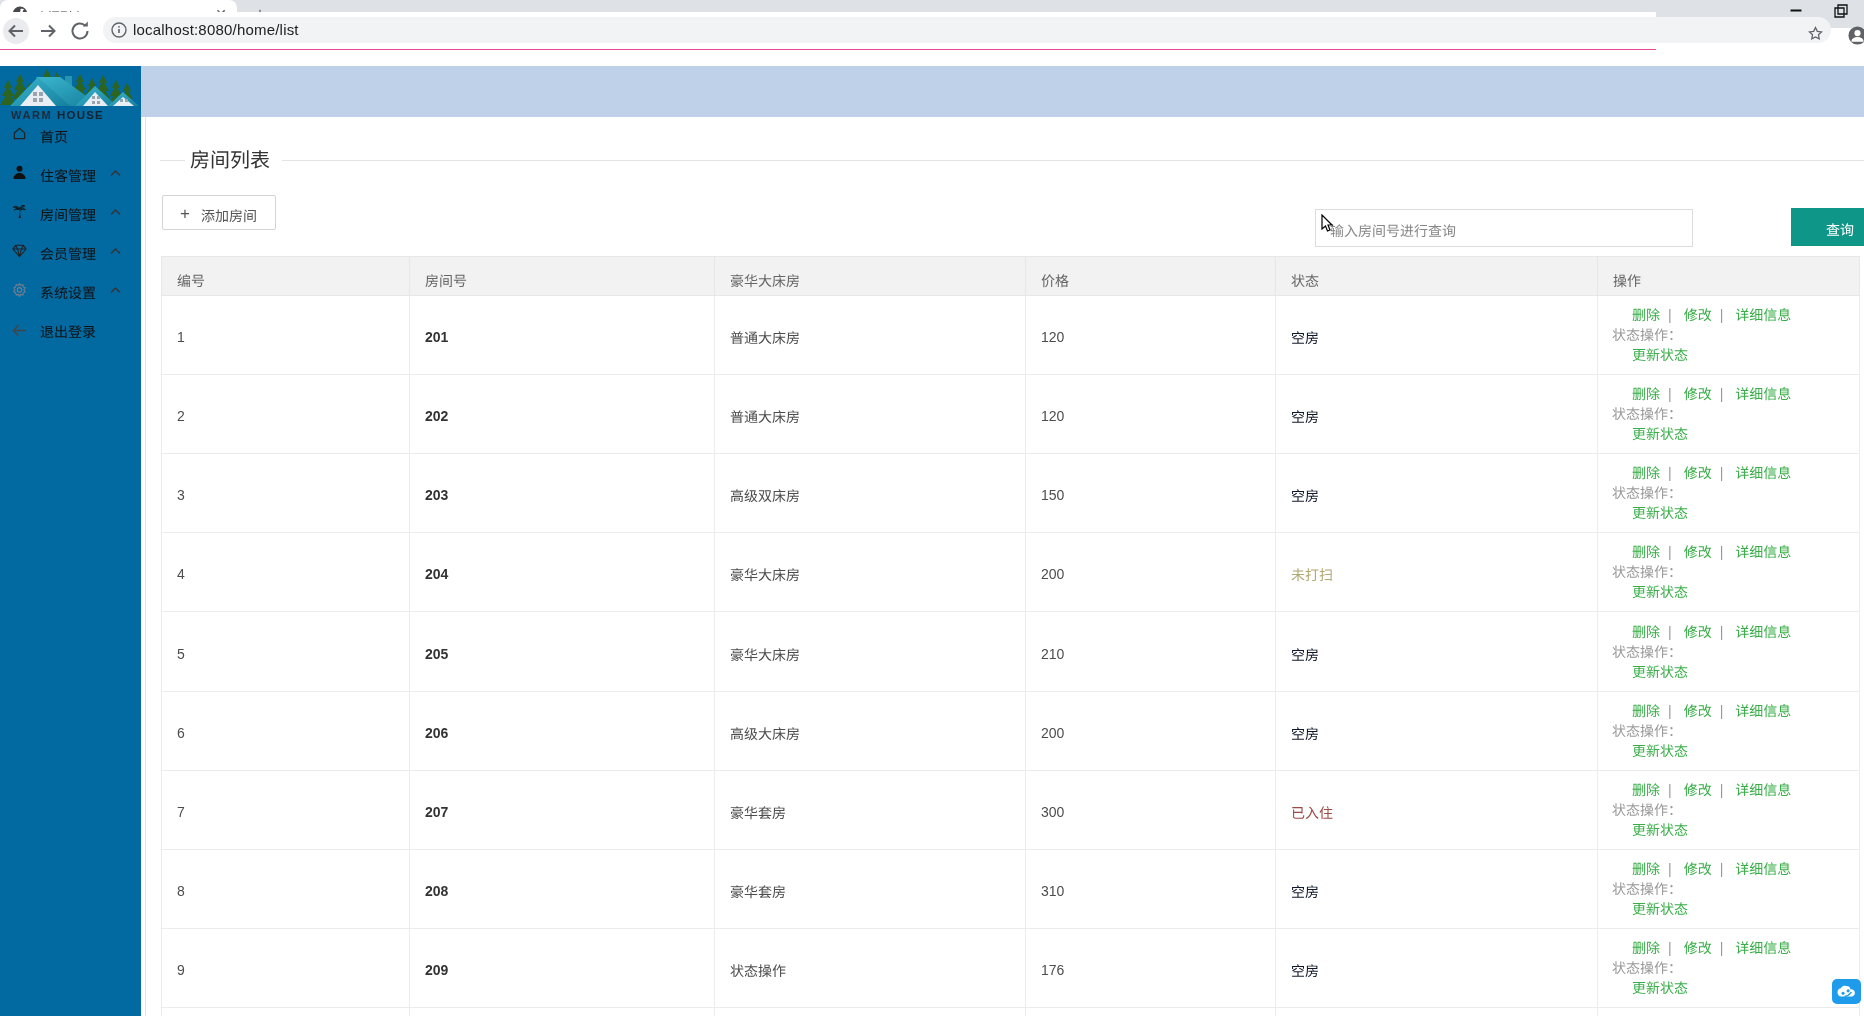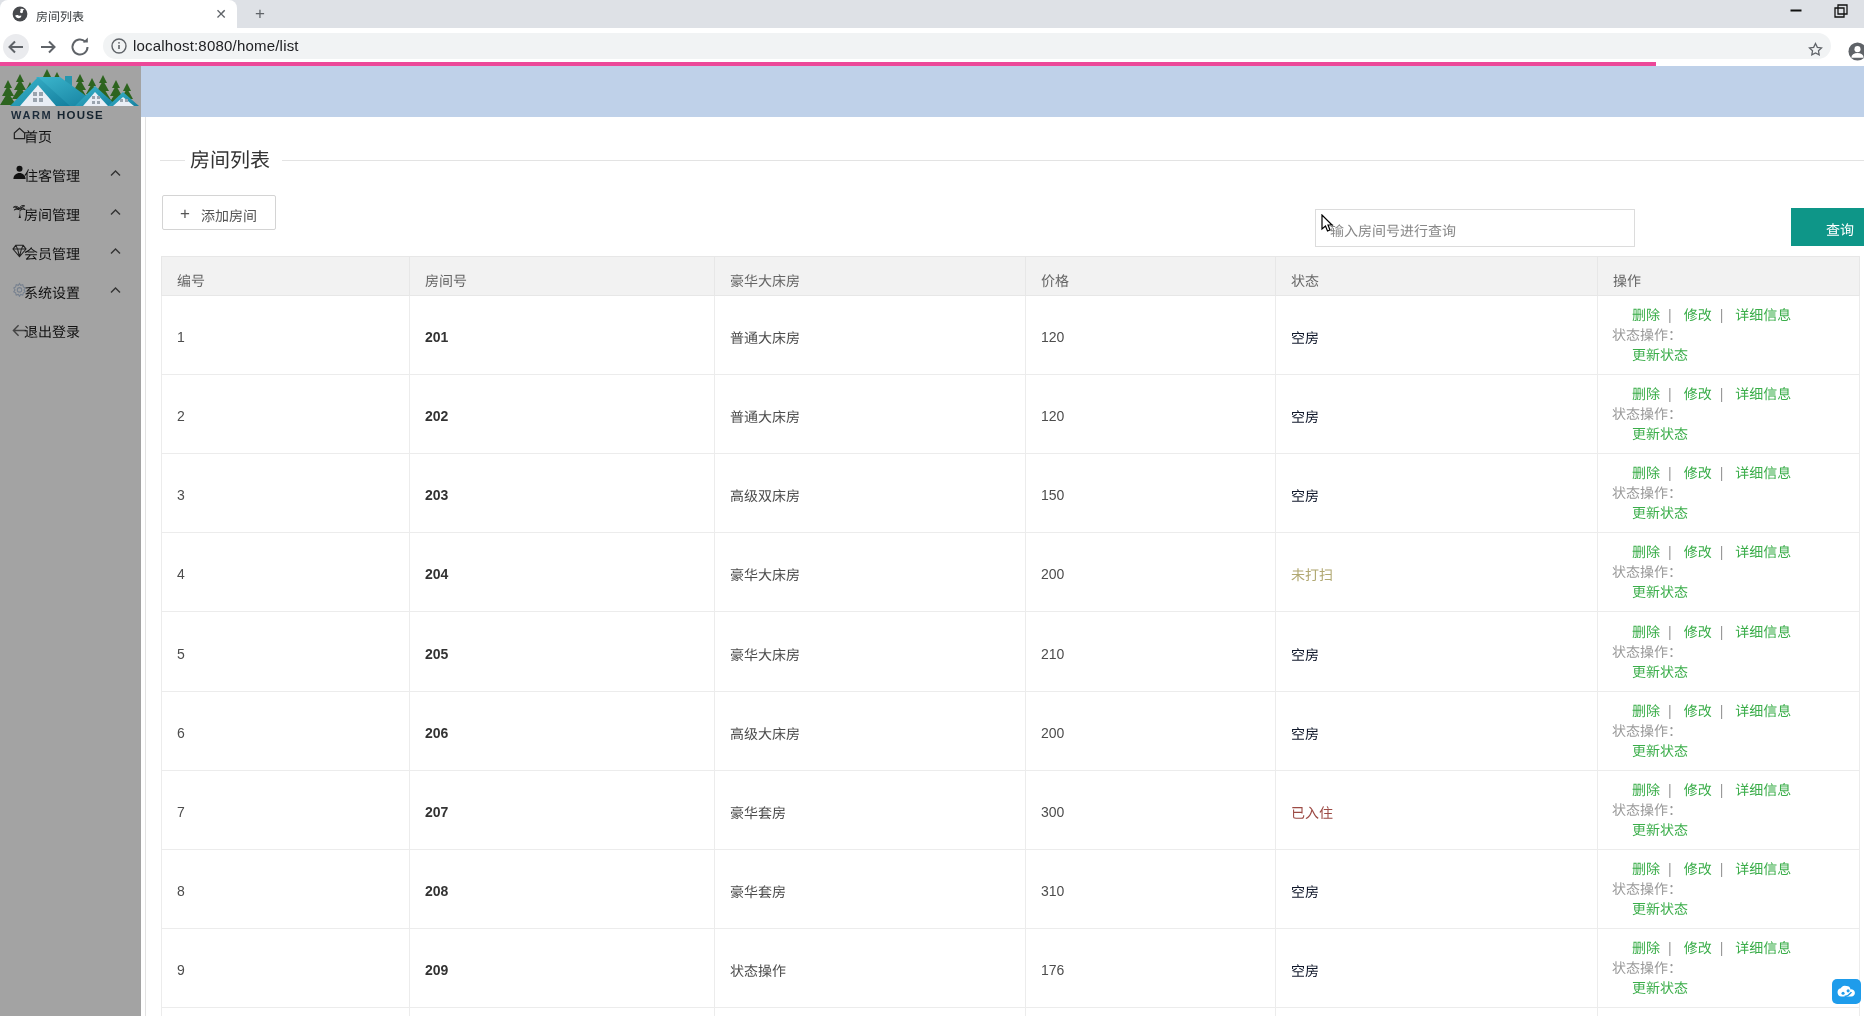--- a/index.html
+++ b/index.html
@@ -7,42 +7,42 @@
 html,body{width:1864px;height:1016px;overflow:hidden;}
 body{font-family:"Liberation Sans",sans-serif;position:relative;background:#fff;}
 
 .tabbar{position:absolute;left:0;top:0;width:1864px;height:28px;background:#dee1e6;}
 .tab{position:absolute;left:0;top:0;width:237px;height:28px;background:#fff;border-radius:8px 8px 0 0;}
 .tab .fav{position:absolute;left:12px;top:6px;width:16px;height:16px;}
 .tab .ttl{position:absolute;left:36px;top:7px;font-size:12px;color:#3c4043;}
 .tab .cls{position:absolute;left:212px;top:5px;width:18px;height:18px;color:#5f6368;font-size:14px;line-height:18px;text-align:center;}
 .ntb{position:absolute;left:250px;top:4px;width:20px;height:20px;color:#5f6368;font-size:17px;line-height:20px;text-align:center;font-weight:300;}
 .winbtn{position:absolute;top:0;height:28px;color:#000;}
-.toolbar{position:absolute;left:0;top:28px;width:1656px;height:38px;background:#fff;border-bottom:4px solid #ec4899;}
+.toolbar{position:absolute;left:0;top:12px;width:1656px;height:38px;background:#fff;border-bottom:1px solid #ec4899;}
 .navic{position:absolute;top:5px;width:28px;height:28px;}
 .urlbar{position:absolute;left:103px;top:5px;width:1728px;height:26px;border-radius:13px;background:#f1f3f4;}
 .urltxt{position:absolute;left:30px;top:4px;font-size:15px;color:#202124;letter-spacing:0.2px;}
 
 .band{position:absolute;left:0;top:66px;width:1864px;height:51px;background:#bfd1e9;}
-.sidebar{position:absolute;left:0;top:66px;width:141px;height:950px;background:#a3a3a3;}
+.sidebar{position:absolute;left:0;top:66px;width:141px;height:950px;background:#0369a1;}
 .content{position:absolute;left:141px;top:117px;width:1723px;height:899px;background:#fff;}
 .vline{position:absolute;left:4px;top:0;width:1px;height:899px;background:#e2e2e2;}
 .menu{position:absolute;left:0;top:55px;width:141px;}
 .mi{position:absolute;left:0;width:141px;height:20px;font-size:14px;color:#111;}
 .mi .mic{position:absolute;left:12px;top:1px;width:15px;height:15px;}
-.mi .mtx{position:absolute;left:24px;top:1px;}
+.mi .mtx{position:absolute;left:40px;top:1px;}
 .mi .car{position:absolute;left:109px;top:3px;width:13px;height:13px;}
 
 .pgtitle{position:absolute;left:49px;top:27px;font-size:20px;color:#333;}
 .dl1{position:absolute;left:19px;top:43px;width:25px;height:1px;background:#e3e3e3;}
 .dl2{position:absolute;left:141px;top:43px;width:1582px;height:1px;background:#e3e3e3;}
 .addbtn{position:absolute;left:21px;top:78px;width:114px;height:35px;background:#fff;border:1px solid #d4d4d4;border-radius:2px;font-size:14px;color:#555;}
 .addbtn span{position:absolute;left:38px;top:9px;}
 .addbtn .plus{position:absolute;left:17px;top:8px;font-size:17px;color:#555;font-weight:400;}
-.search{position:absolute;left:1174px;top:92px;width:320px;height:38px;border:1px solid #dcdcdc;background:#fff;}
+.search{position:absolute;left:1174px;top:92px;width:378px;height:38px;border:1px solid #dcdcdc;background:#fff;}
 .search .ph{position:absolute;left:14px;top:10px;font-size:14px;color:#888;}
 .qbtn{position:absolute;left:1650px;top:91px;width:80px;height:38px;background:#0e9688;color:#fff;font-size:14px;}
 .qbtn span{position:absolute;left:35px;top:11px;}
 
 table{position:absolute;left:20px;top:139px;width:1698px;border-collapse:collapse;table-layout:fixed;font-size:14px;}
 th{background:#f2f2f2;font-weight:normal;color:#666;text-align:left;height:39px;padding:7px 0 0 15px;border:1px solid #e7e7e7;}
 td{height:79px;color:#4d4d4d;text-align:left;padding:4px 0 0 15px;border:1px solid #ececec;background:#fff;vertical-align:middle;}
 td.rn{font-weight:bold;color:#333;}
 table tr:nth-of-type(6) td{height:80px;}
 .st-free{color:#0f172a;}

